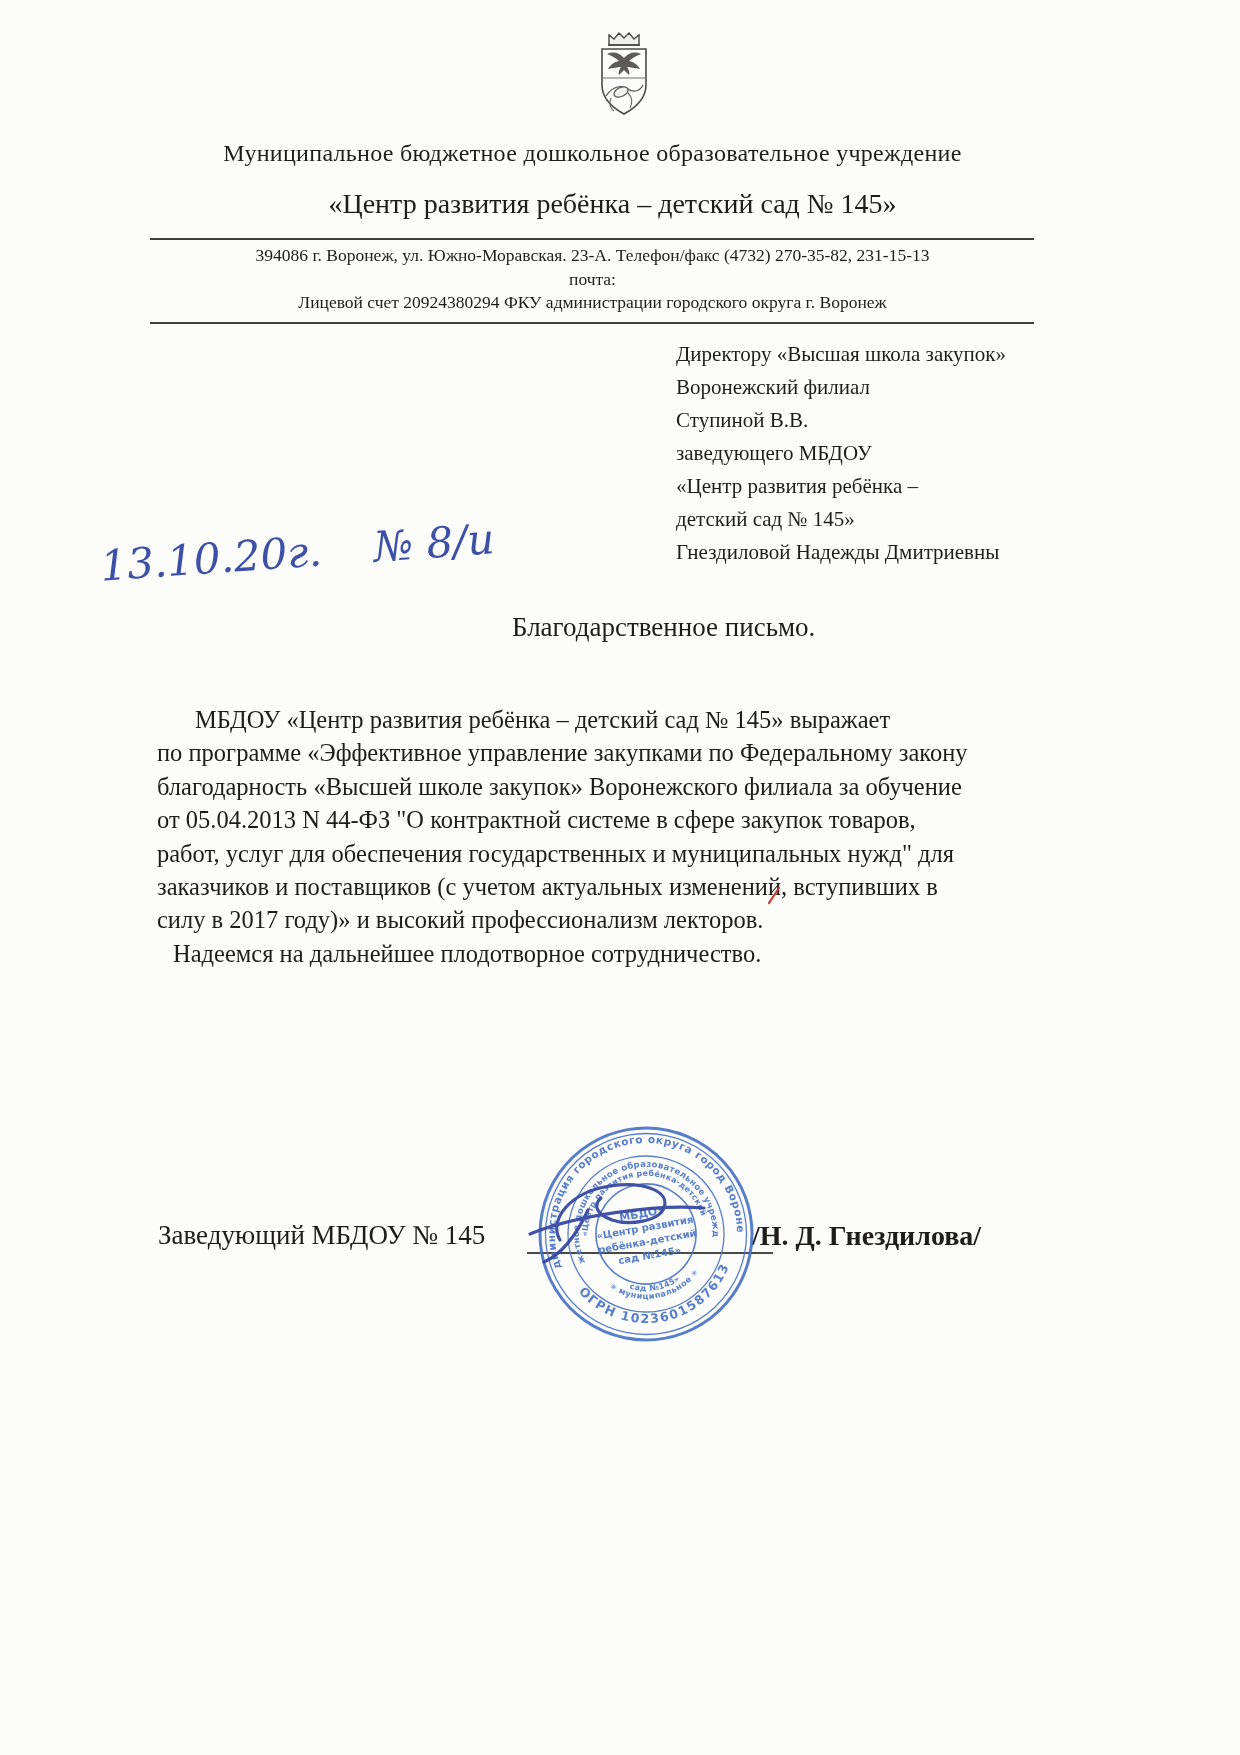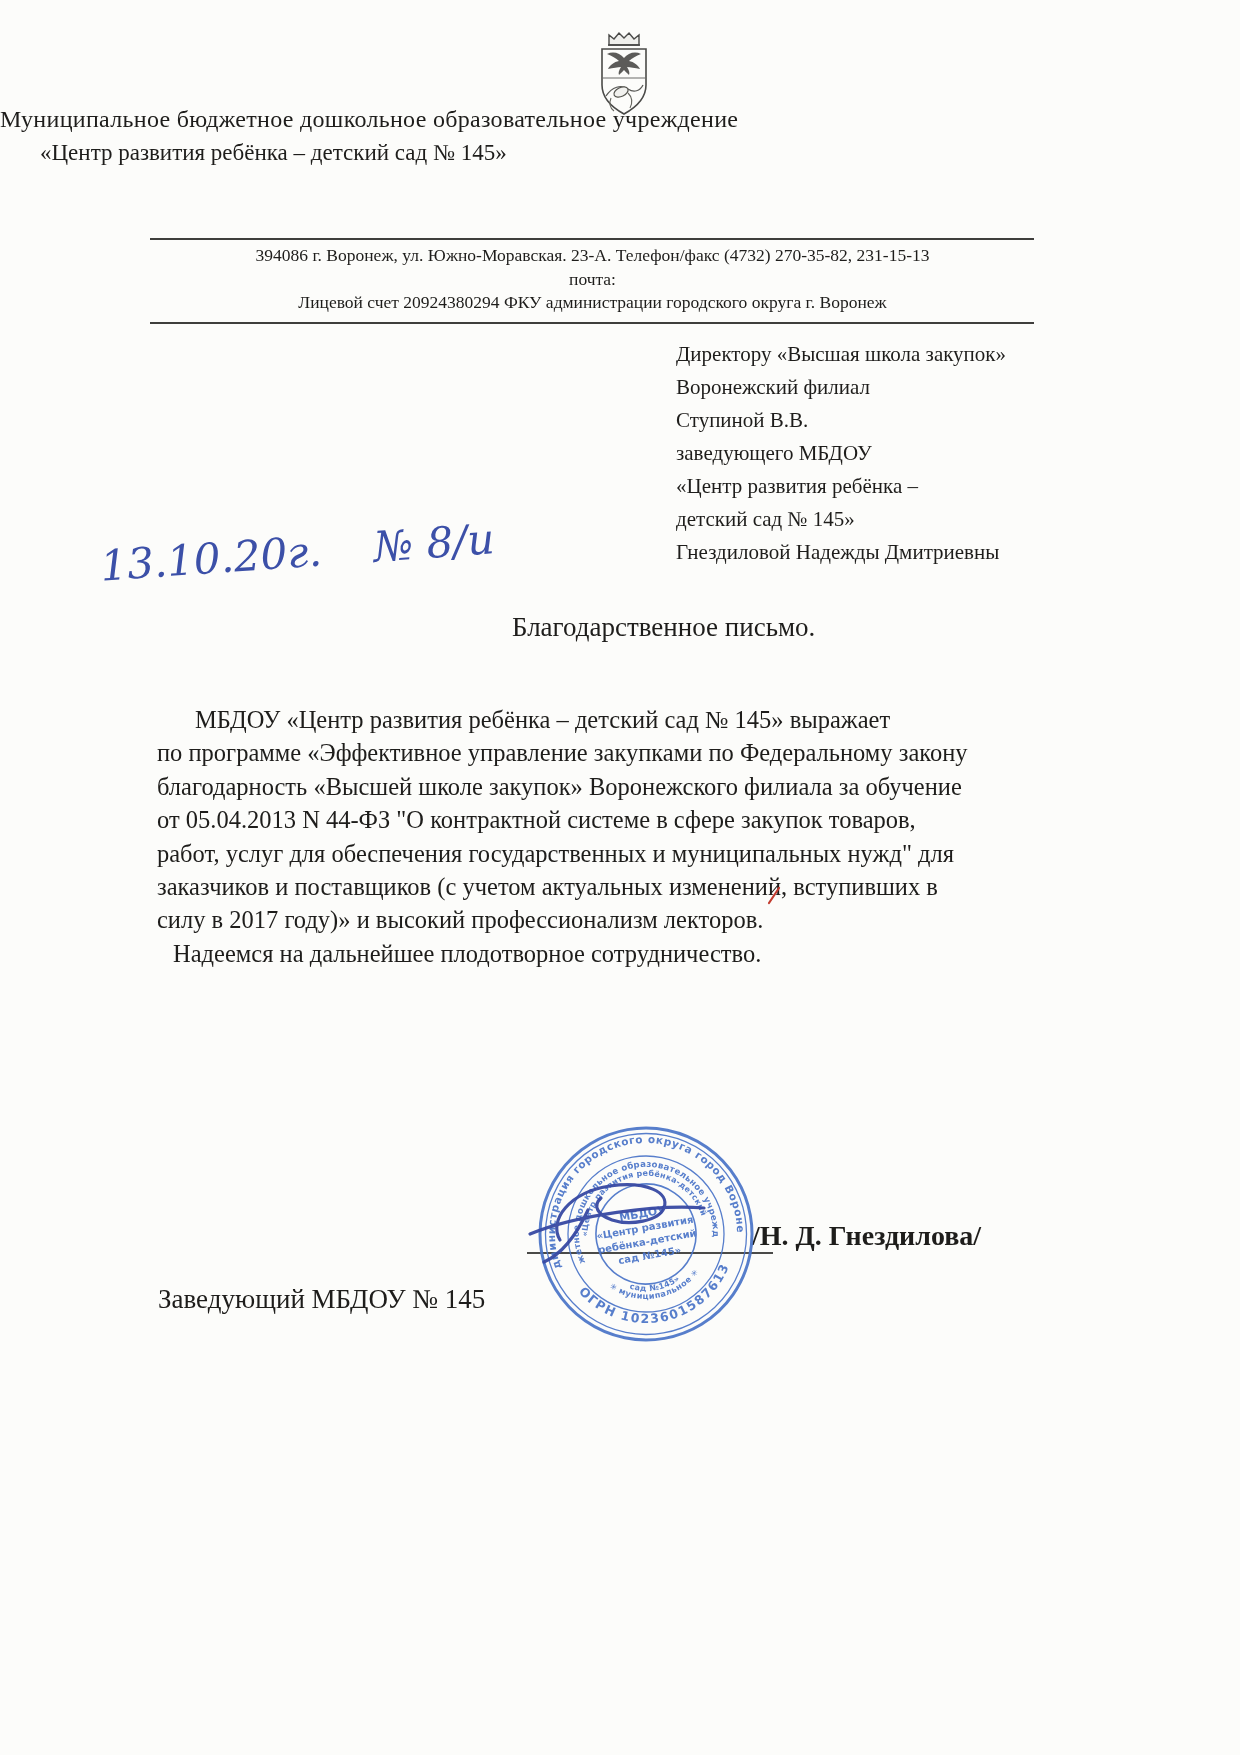--- a/index.html
+++ b/index.html
@@ -8,23 +8,23 @@
     position:relative;
     width:1240px;height:1755px;
     margin:0 auto;
     background:#fcfcfa;
     font-family:"Liberation Serif", serif;
     color:#1e1d1b;
     overflow:hidden;
   }
   .abs{position:absolute;}
   
-  .hdr{left:0;top:106px;width:1185px;}
+  .hdr{left:0;top:140px;width:1185px;text-align:center;}
   .hdr-l1{font-size:24px;letter-spacing:.3px;}
-  .hdr-l2{font-size:23px;margin-top:7px;padding-left:40px;}
+  .hdr-l2{font-size:28px;margin-top:21px;padding-left:40px;}
   .hdr-l3{font-size:16.5px;margin-top:9px;letter-spacing:.2px;color:#262522;}
   .rule{left:150px;width:884px;height:2px;background:#3f3e3c;}
   .contacts{left:0;top:244px;width:1185px;text-align:center;font-size:17.5px;line-height:22.5px;}
   .contacts div{margin-bottom:1px;}
   
   .recipient{left:676px;top:338px;font-size:21px;line-height:33px;}
   
   .handwriting{
     left:100px;top:528px;
     font-family:"DejaVu Serif", serif;
@@ -36,21 +36,21 @@
   }
   .handwriting .num{margin-left:52px;}
   
   .title{left:512px;top:612px;font-size:27px;}
   
   .bodytext{left:157px;top:706px;width:866px;font-size:24.5px;}
   .bline{height:33.4px;white-space:nowrap;}
   .bline.first{padding-left:38px;}
   .bline.last{padding-left:16px;}
   
-  .sig-label{left:158px;top:1284px;font-size:27px;}
+  .sig-label{left:158px;top:1220px;font-size:27px;}
   .sig-line{left:527px;top:1252px;width:246px;height:2px;background:#4a4a48;}
   .sig-name{left:752px;top:1220px;font-size:28px;font-weight:bold;}
   
   .stamp{left:530px;top:1118px;}
   .stamp text{font-family:"DejaVu Sans", sans-serif;fill:#4a74c8;}
   .scribble{left:518px;top:1168px;}
   .redtick{left:766px;top:886px;}
 </style>
 </head>
 <body>

